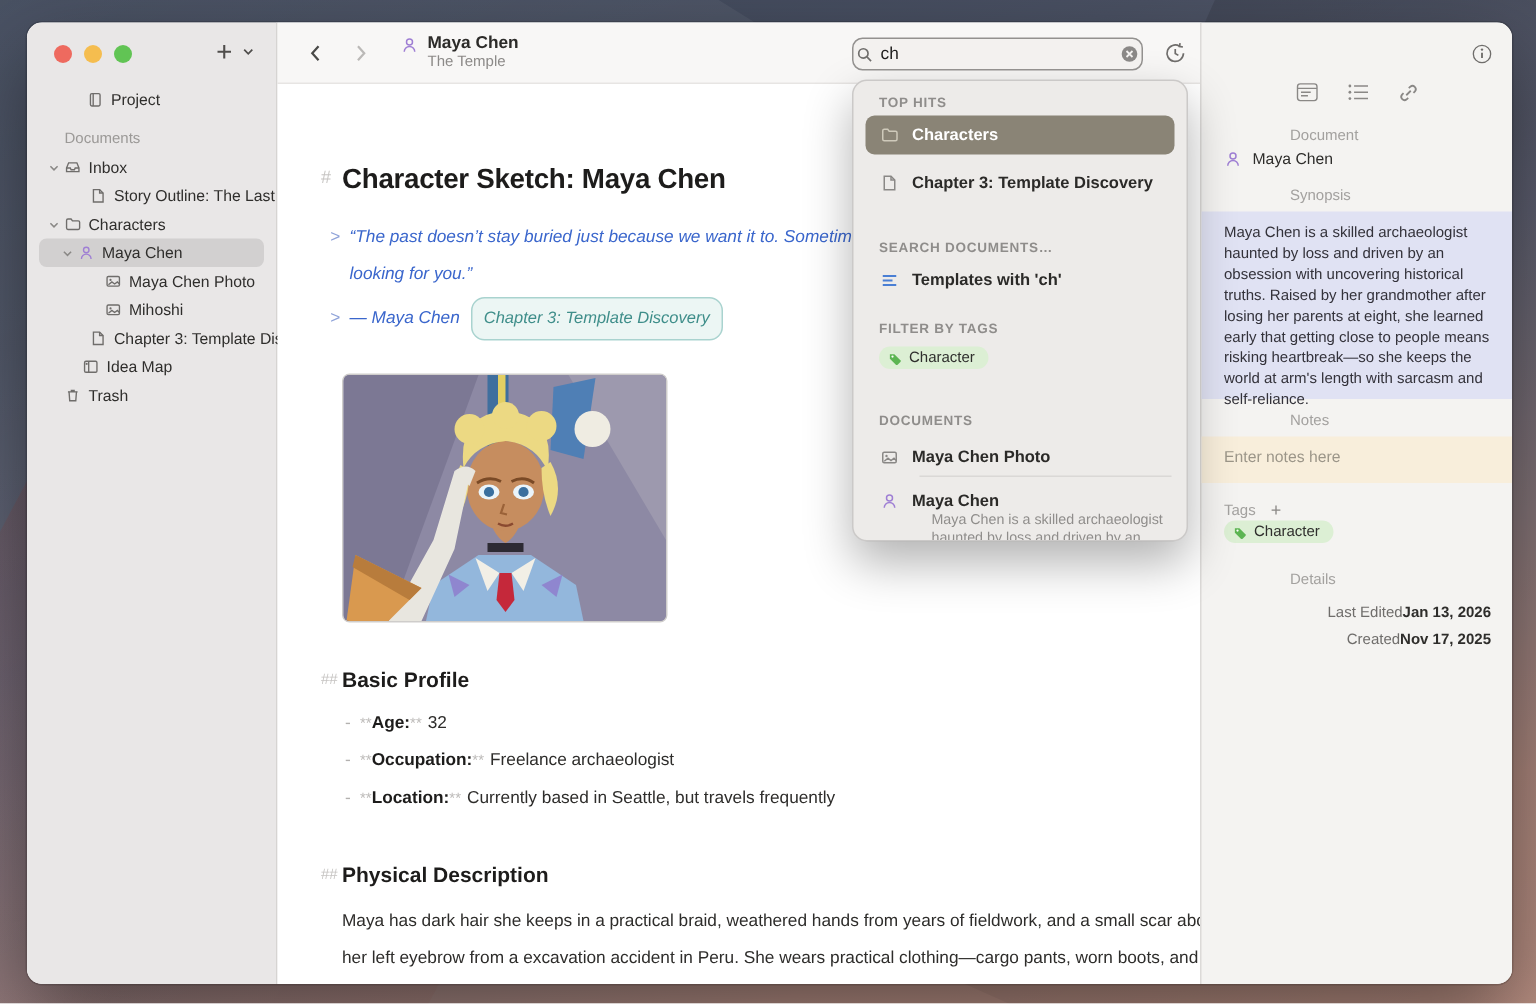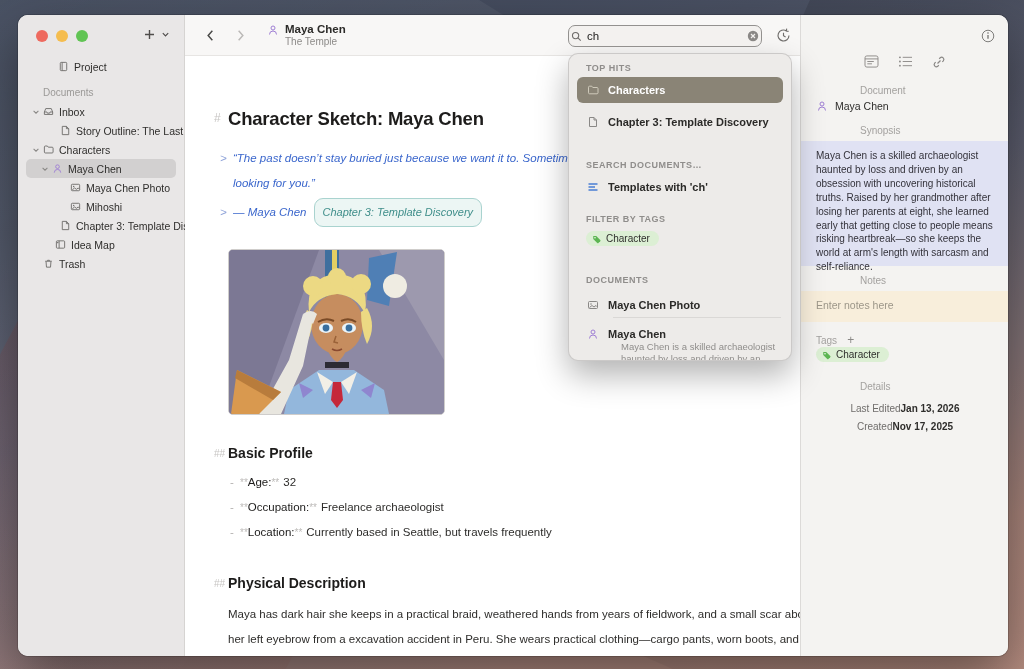--- a/index.html
+++ b/index.html
@@ -49,39 +49,39 @@
   .pill { display:inline-block; margin-left:7px; padding:1px 8px; font-size:11px; font-style:italic; color:#3f8e8a;
     background:#ecf6f4; border:1px solid #a9d3cf; border-radius:9px; }
   .photo { margin-top:22px; width:217px; height:166px; border-radius:5px; border:1px solid #cfcdcb; overflow:hidden; background:#8d89a4; }
   .h2row { position:relative; font-size:14px; font-weight:bold; color:#1d1c1b; }
   .h2row .mk { position:absolute; left:-14px; top:3px; font-size:10px; font-weight:normal; }
   .h2a { margin-top:30px; } .h2b { margin-top:30px; }
   .bullets { margin-top:9px; }
   .bull { position:relative; font-size:11.5px; color:#2e2d2b; line-height:25px; padding-left:12px; }
   .bull .dash { position:absolute; left:2px; color:#b3b1af; }
   .stars { color:#bdbbb9; font-size:10px; }
-  .blabel { font-weight:normal; color:#1d1c1b; }
+  .blabel { font-weight:bold; color:#1d1c1b; }
   .bval { margin-left:4px; }
   .para { margin-top:11px; }
   .pline { font-size:11.5px; color:#2e2d2b; line-height:25.2px; white-space:nowrap; }
 
   
   .inspector { width:208px; flex:0 0 208px; background:#f4f3f1; border-left:1px solid #dcdad8; position:relative; font-size:10.5px; }
   .info-btn { position:absolute; top:13px; right:12px; color:#6f6d6b; }
   .tabs { position:absolute; top:40px; left:0; right:0; display:flex; justify-content:center; gap:19px; color:#8a8886; }
   .ins-label { position:absolute; left:15px; font-size:10px; color:#a3a19f;margin-left:44px; }
   .ins-docrow { position:absolute; left:15px; display:flex; align-items:center; gap:7px; color:#2e2d2b; font-size:10.5px; }
   .syn-box { position:absolute; left:0; right:0; top:126px; height:125px; background:#e0e2f3; padding:8px 14px 0 15px;
     font-size:10px; line-height:13.9px; color:#33323a; }
   .notes-box { position:absolute; left:0; right:0; top:276px; height:31px; background:#f8eedb; padding:8px 15px 0 15px;
     font-size:10.5px; color:#9c9689; }
   .tags-row { position:absolute; left:15px; top:318px; display:flex; align-items:center; gap:10px; color:#a3a19f; font-size:10px;}
   .chip { display:inline-flex; align-items:center; gap:4px; background:#dcefd4; border-radius:9px; padding:2px 9px 2px 6px;
     font-size:10px; color:#2f2f2d; }
-  .detail-row { position:absolute; left:15px; right:14px; display:flex; justify-content:center; font-size:10px; }
+  .detail-row { position:absolute; left:15px; right:14px; display:flex; justify-content:flex-end; font-size:10px; }
   .detail-row .dl { color:#6f6d6b; } .detail-row .dv { color:#2e2d2b; font-weight:bold; }
 
   
   .searchfield { position:absolute; left:550px; top:10px; width:194px; height:22px; background:#f3f1ef;
     border:1.5px solid #93918f; border-radius:7px; display:flex; align-items:center; padding:0 2px; z-index:60; }
   .searchfield input { flex:1; border:none; outline:none; background:transparent; font-size:11.5px; color:#1d1c1b;
     font-family:"Liberation Sans","DejaVu Sans",sans-serif; margin-left:5px; caret-color:#1d1c1b; }
   .clear-btn { display:flex; }
   .hist-btn { position:absolute; left:757px; top:12px; color:#6f6d6b; z-index:60; }
   .popover { position:absolute; left:550px; top:38px; width:224px; height:308px; background:#edebe9;

